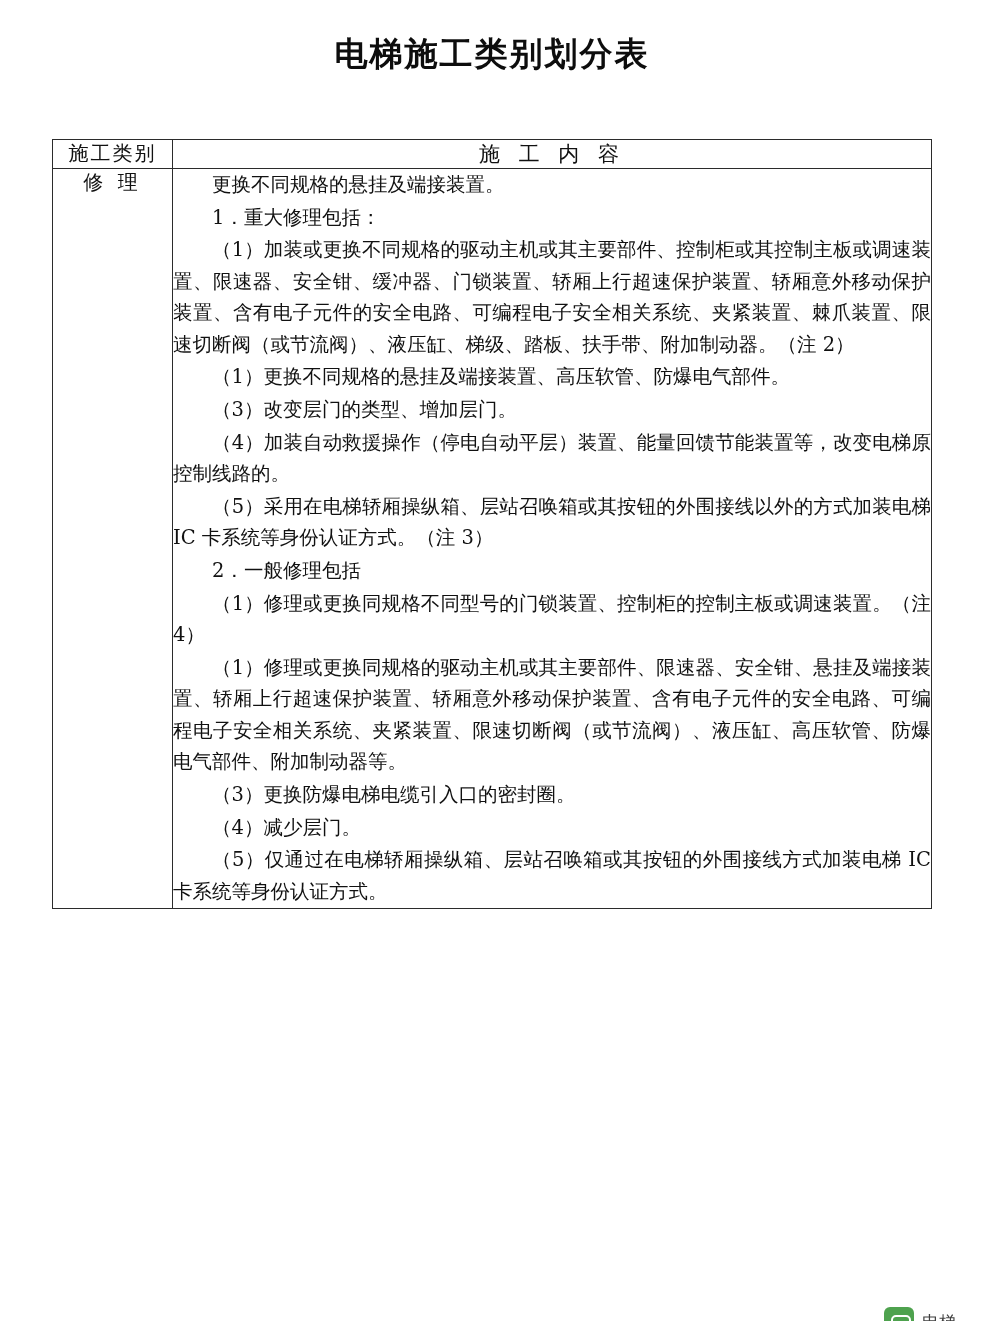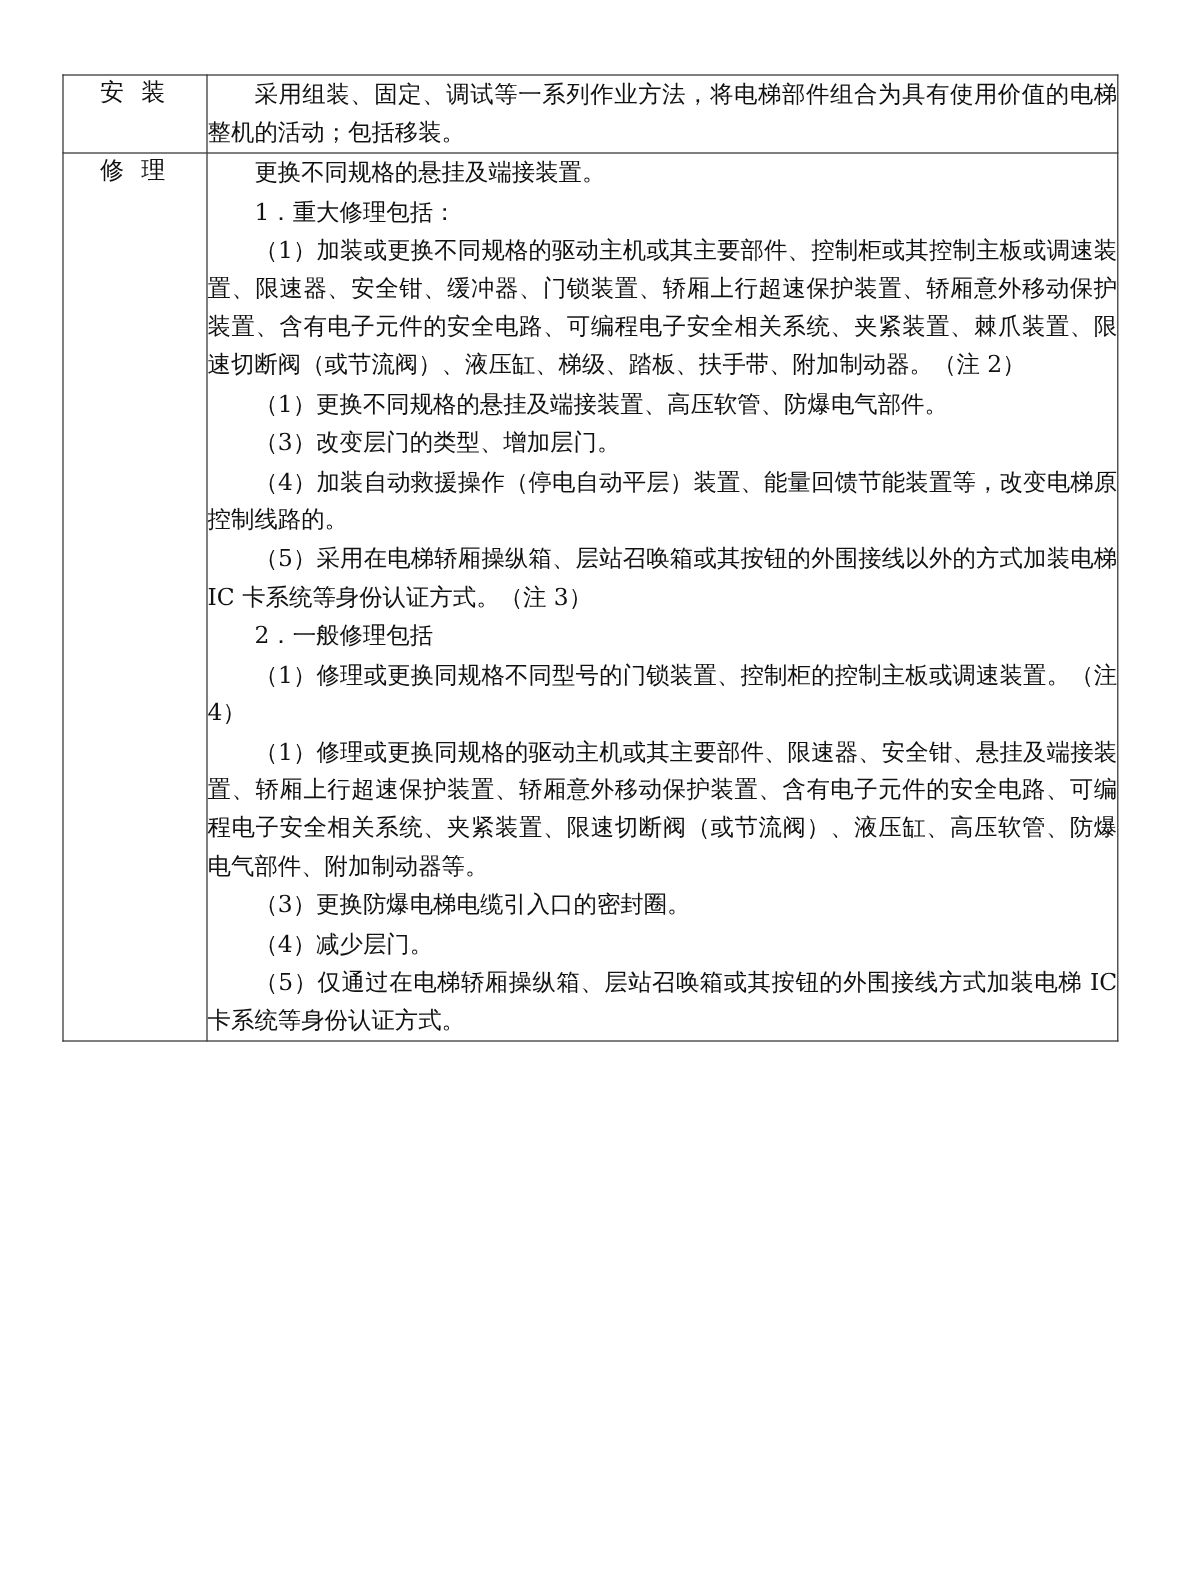--- a/index.html
+++ b/index.html
@@ -121,34 +121,33 @@
     font-size: 17px;
     color: #2f2f2f;
     font-family: "DejaVu Sans", "Liberation Sans", sans-serif;
   }
 </style>
 </head>
 <body>
 
 <div class="page">
 
+  <div class="doc-title">电梯施工类别划分表</div>
 
   <table class="main-table">
     <colgroup>
       <col class="col-type">
       <col>
     </colgroup>
     <tbody>
+      <tr>
+        <th class="head-cell-type">施工类别</th>
+        <th class="head-cell-content">施 工 内 容</th>
+      </tr>
 
-      <tr>
-        <td class="type-cell">安 装</td>
-        <td class="content-cell">
-          <p class="indent1">采用组装、固定、调试等一系列作业方法，将电梯部件组合为具有使用价值的电梯整机的活动；包括移装。</p>
-        </td>
-      </tr>
 
 
       <tr>
         <td class="type-cell">修 理</td>
         <td class="content-cell">
           <p class="indent1">更换不同规格的悬挂及端接装置。</p>
           <p class="indent1">1．重大修理包括：</p>
           <p class="indent1">（1）加装或更换不同规格的驱动主机或其主要部件、控制柜或其控制主板或调速装置、限速器、安全钳、缓冲器、门锁装置、轿厢上行超速保护装置、轿厢意外移动保护装置、含有电子元件的安全电路、可编程电子安全相关系统、夹紧装置、棘爪装置、限速切断阀（或节流阀）、液压缸、梯级、踏板、扶手带、附加制动器。（注 2）</p>
           <p class="indent1">（1）更换不同规格的悬挂及端接装置、高压软管、防爆电气部件。</p>
           <p class="indent1">（3）改变层门的类型、增加层门。</p>

